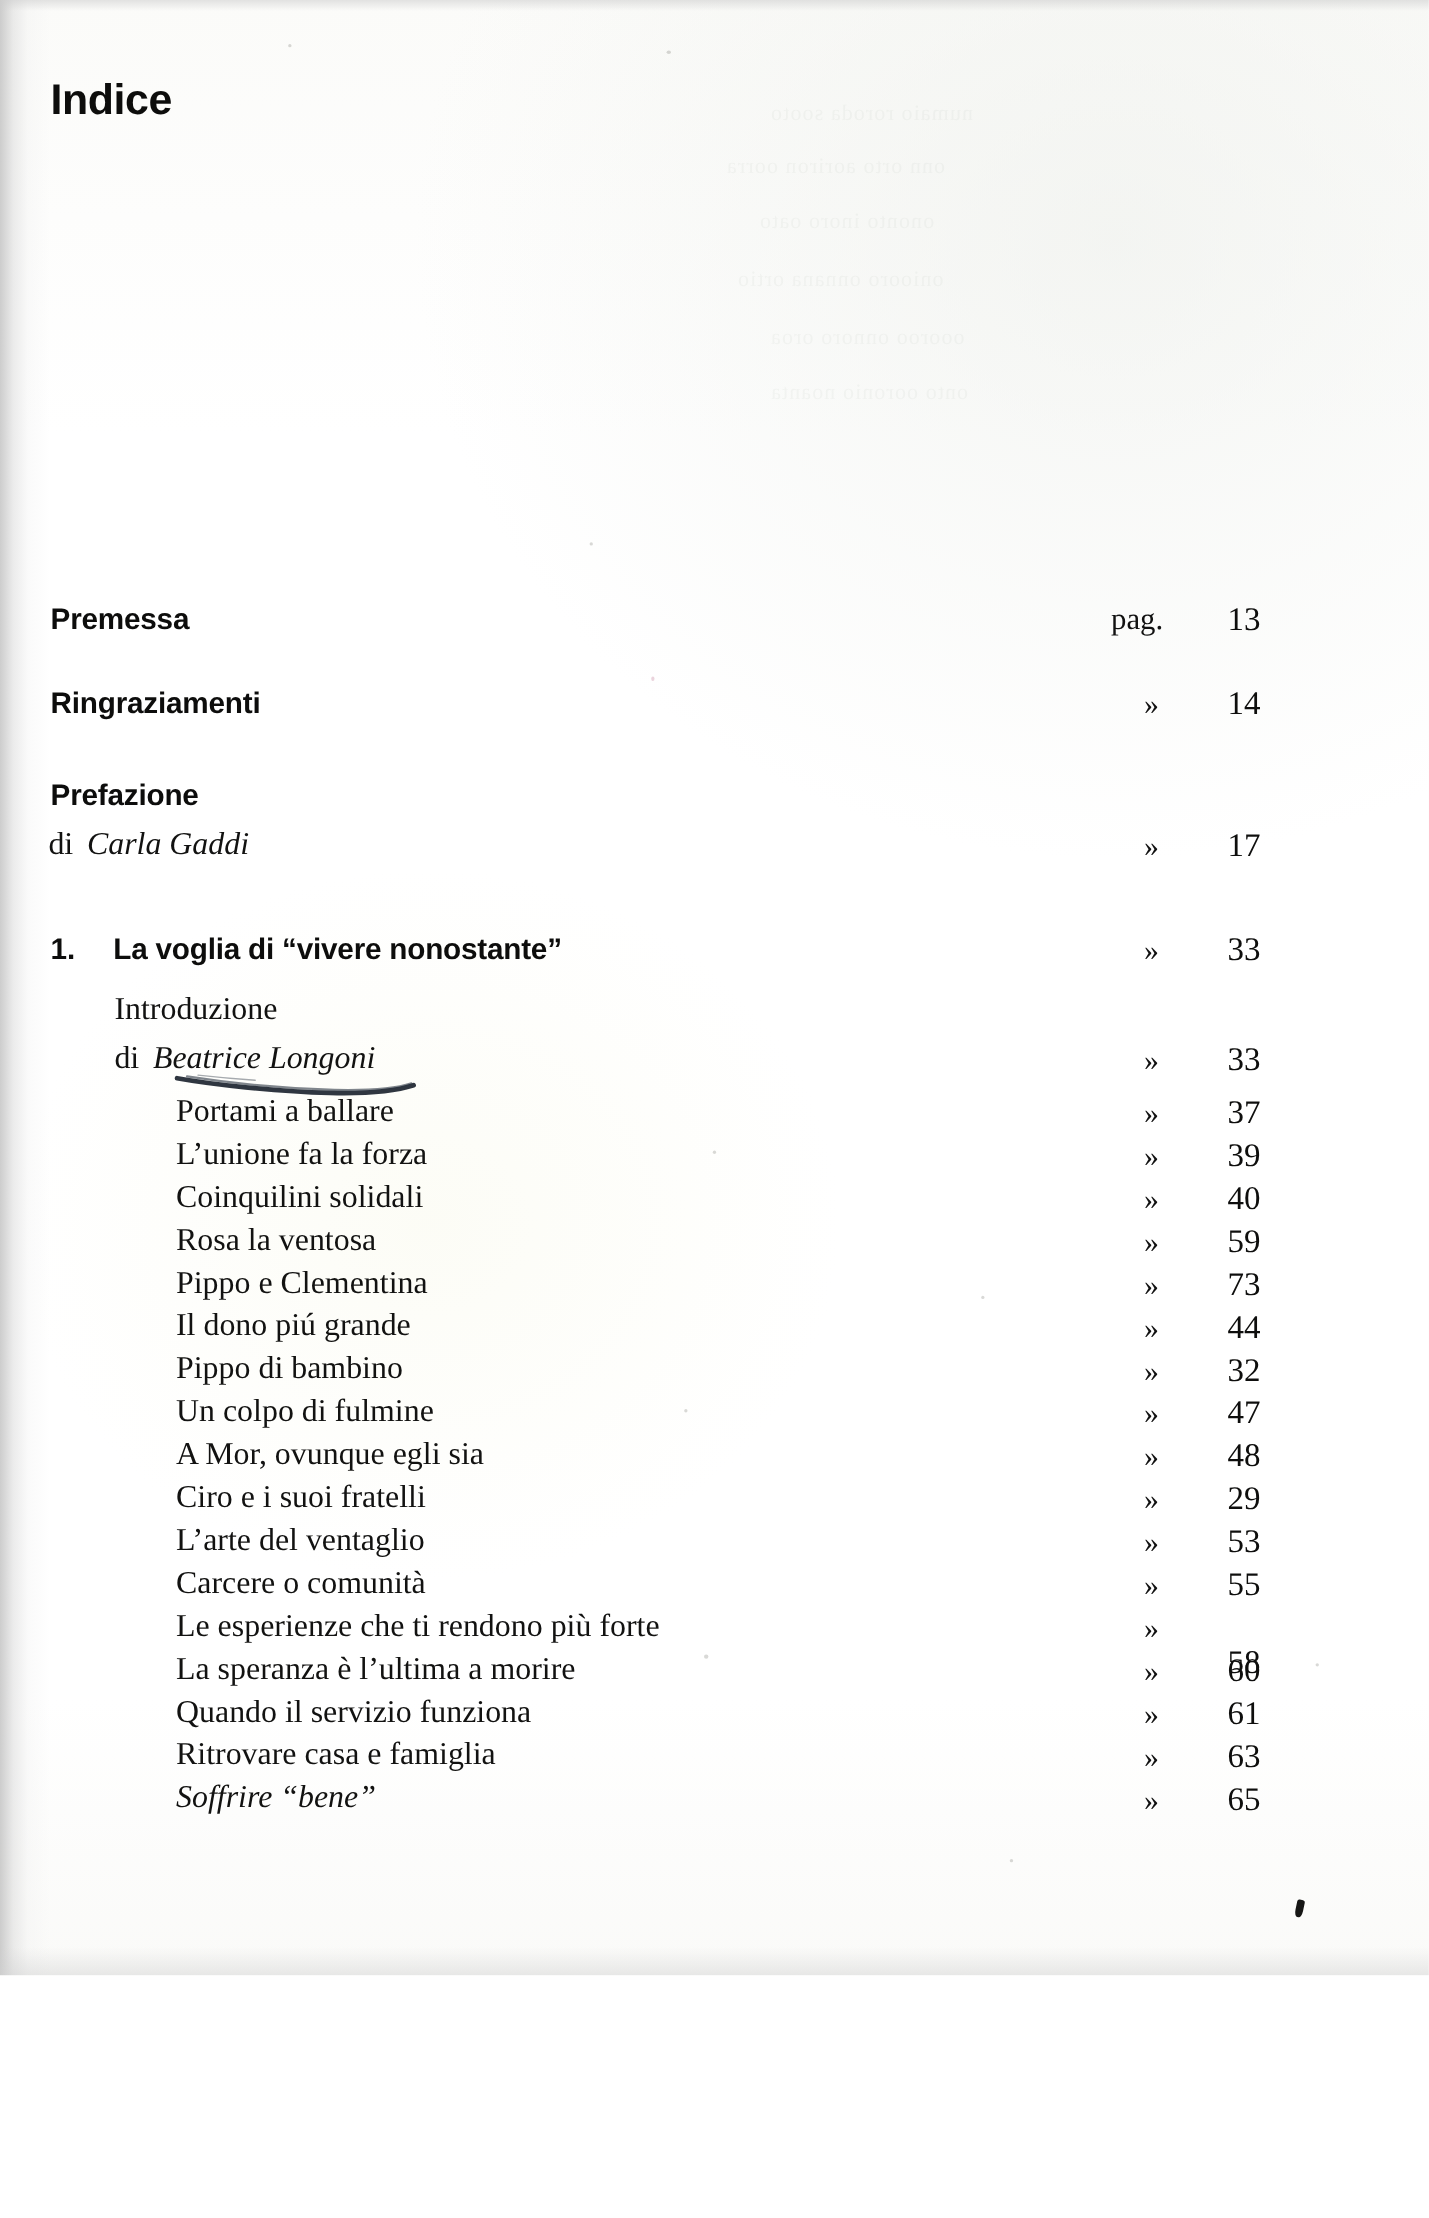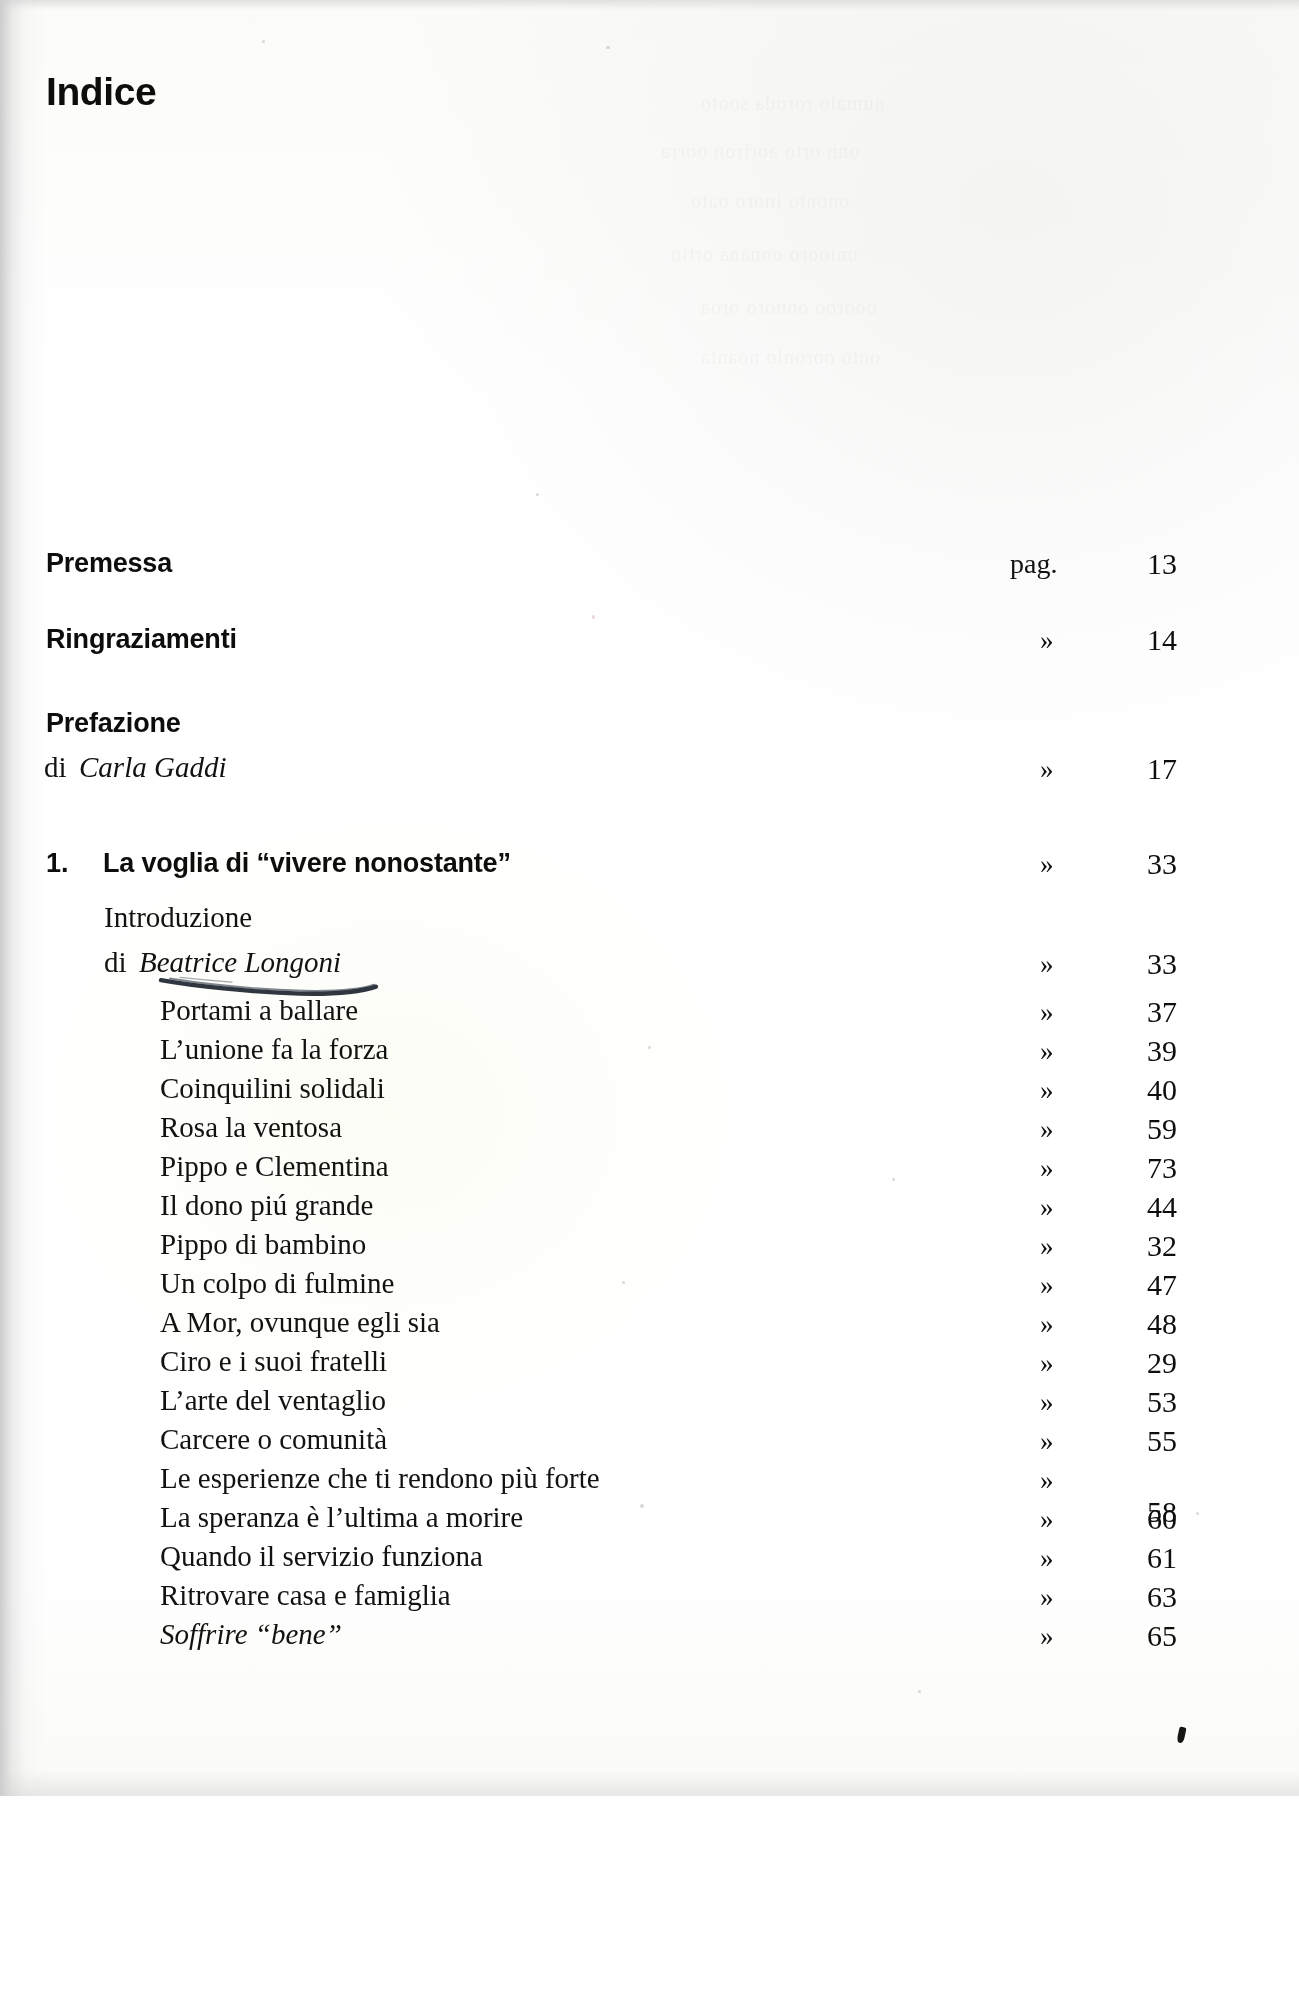--- a/index.html
+++ b/index.html
@@ -104,21 +104,21 @@
     width: 60px;
     text-align: left;
     font-size: 27px;
     font-family: "Liberation Serif", serif;
     color: #111;
   }
   .pagnum {
     position: absolute;
     left: 1085px;
     width: 92px;
-    text-align: right;
+    text-align: center;
     font-size: 30px;
     font-family: "Liberation Serif", serif;
     color: #0e0e0d;
   }
   .pag-word {
     position: absolute;
     left: 1010px;
     width: 92px;
     text-align: left;
     font-size: 28px;

